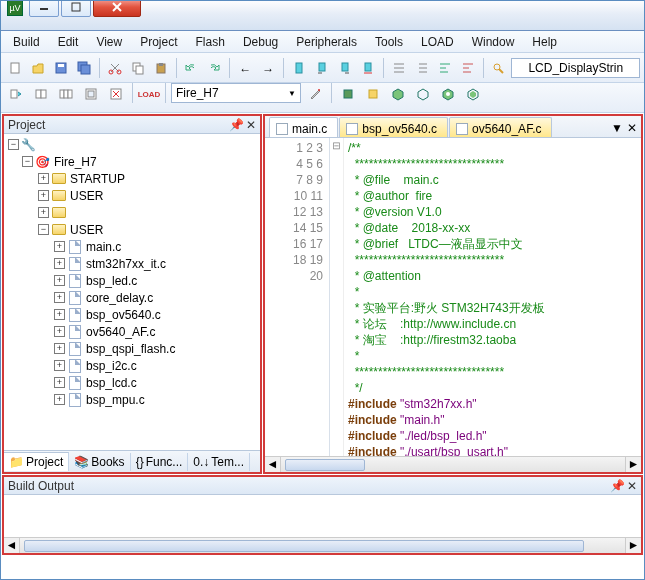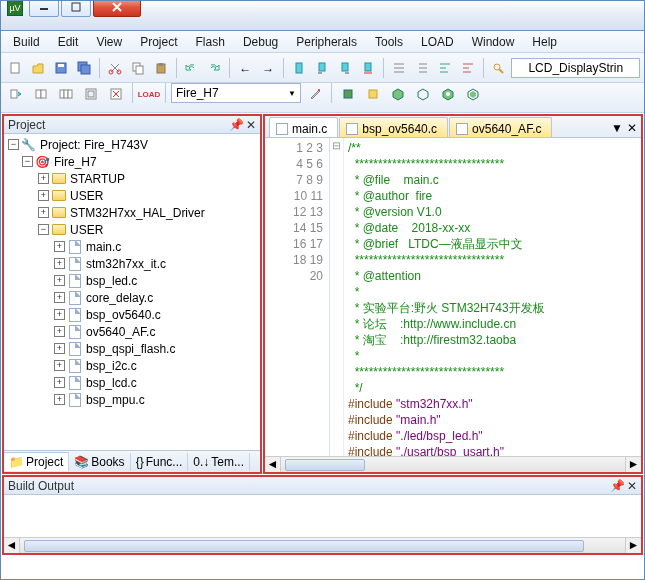--- a/index.html
+++ b/index.html
@@ -39,21 +39,21 @@
 .edtabs { height:22px; background:linear-gradient(#f4f7fb,#e6edf6); display:flex; align-items:flex-end; padding:0 4px; border-bottom:1px solid #b8c8dc; gap:0;}
 .edtab { height:20px; padding:2px 10px 0 6px; border:1px solid #b8c8dc; border-bottom:none; background:linear-gradient(#fff8dc,#ffe78c); display:flex; align-items:center; gap:4px; font-size:11px; border-radius:2px 2px 0 0; margin-right:1px;}
 .edtab.active { background:#fff;}
 .edtab .tic { width:12px; height:12px; background:#fff; border:1px solid #9ab;}
 .edright { margin-left:auto; display:flex; gap:4px; align-items:center; padding-bottom:2px;}
 .codewrap { flex:1; display:flex; overflow:hidden; background:#fff; font-family:"Courier New",monospace; font-size:12px;margin-left:25px;}
 .gutter { width:40px; background:#fff; color:#888; text-align:right; padding:2px 6px 2px 0; border-right:1px solid #d8e0ea; line-height:16px;}
 .foldcol { width:14px; background:#fff; line-height:16px; text-align:center; color:#888; font-size:10px; border-right:1px solid #eee;}
 .code { flex:1; padding:2px 0 2px 4px; line-height:16px; white-space:pre; overflow:hidden; color:#000;}
 .cgrn { color:#188a18;}
-.cbrn { color:#7a3e0a;}
+.cbrn { color:#7a3e0a;font-weight:bold;}
 .cstr { color:#7a007a;}
 .hsb { height:16px; background:#f0f0f0; border-top:1px solid #ccc; display:flex;}
 .hsb .track { flex:1; background:linear-gradient(#f4f4f4,#e4e4e4); position:relative;}
 .hsb .thumb { position:absolute; left:4px; top:2px; height:12px; width:80px; background:linear-gradient(#e8eef8,#c8d8ee); border:1px solid #9fb6d4; border-radius:2px;}
 .buildpanel { border:2px solid #d23a3a; margin:0 1px 1px 1px; height:80px; background:#fff; display:flex; flex-direction:column;}
 .buildbody { flex:1; background:#fff;}
 svg { display:block;}
 </style>
 </head>
 <body>
@@ -296,21 +296,20 @@
       <span>Project</span>
       <span class="pin">
           <span>📌</span>
           <span>✕</span>
         </span>
     </div>
     <div class="tree">
       <div class="treerow" style="padding-left:2px">
           <span class="tg">−</span>
           <span class="ic">🔧</span>
-          <span class="lbl">Project: Fire_H743V</span>
         </div>
       <div class="treerow" style="padding-left:16px">
           <span class="tg">−</span>
           <span class="ic">🎯</span>
           <span class="lbl">Fire_H7</span>
         </div>
       <div class="treerow" style="padding-left:32px">
           <span class="tg">+</span>
           <span class="ic">
             <span class="fold"></span>
@@ -322,21 +321,20 @@
           <span class="ic">
             <span class="fold"></span>
           </span>
           <span class="lbl">USER</span>
         </div>
       <div class="treerow" style="padding-left:32px">
           <span class="tg">+</span>
           <span class="ic">
             <span class="fold"></span>
           </span>
-          <span class="lbl">STM32H7xx_HAL_Driver</span>
         </div>
       <div class="treerow" style="padding-left:32px">
           <span class="tg">−</span>
           <span class="ic">
             <span class="fold"></span>
           </span>
           <span class="lbl">USER</span>
         </div>
       <div class="treerow" style="padding-left:48px">
           <span class="tg">+</span>

